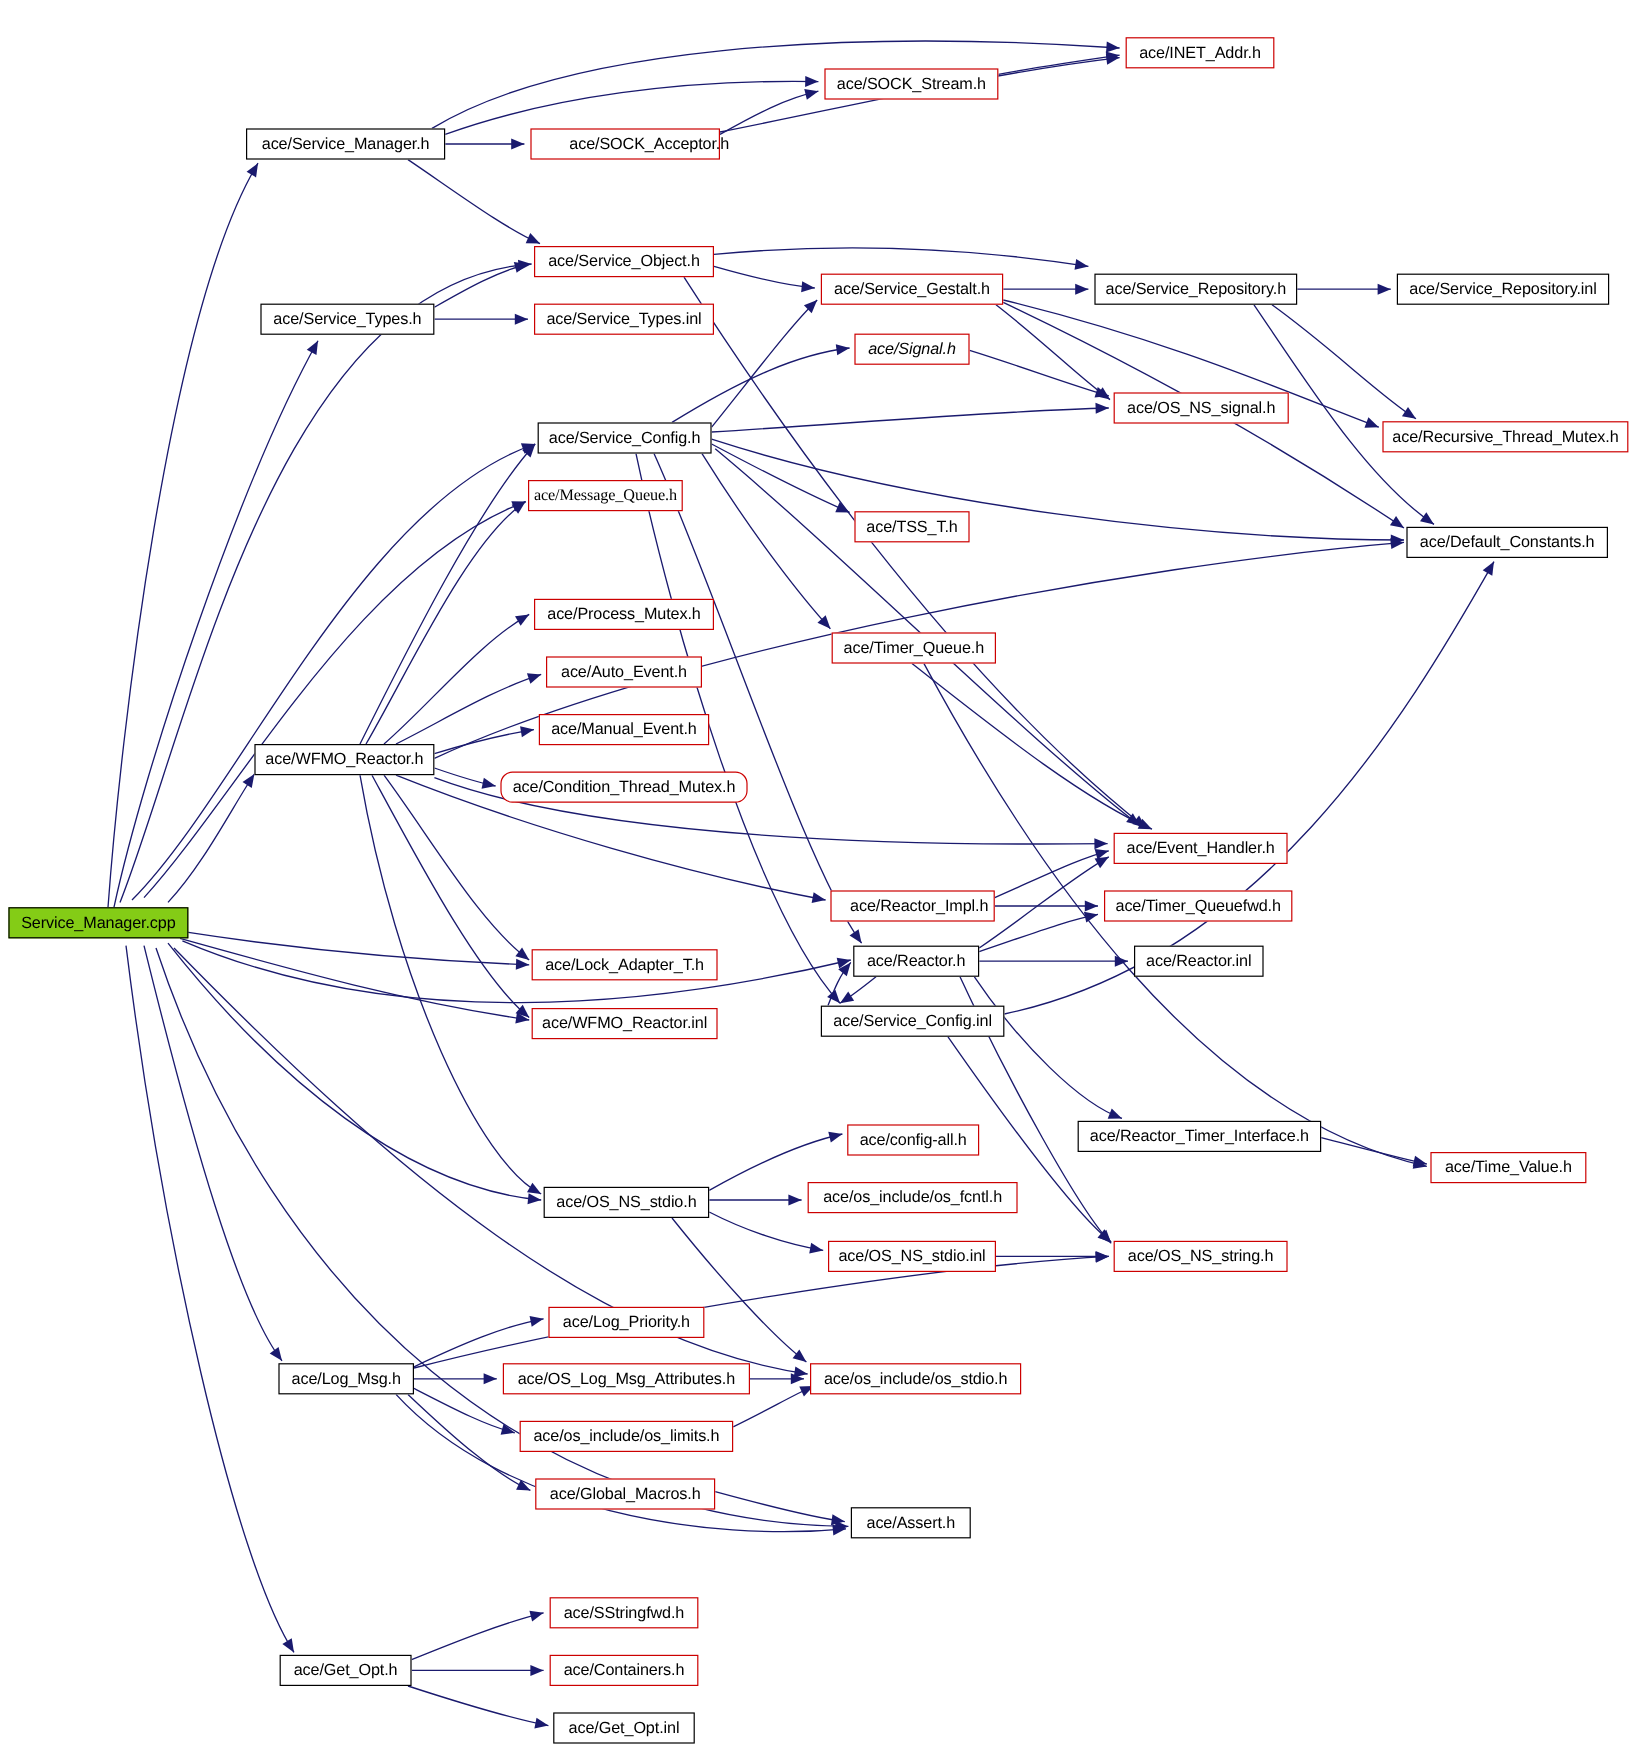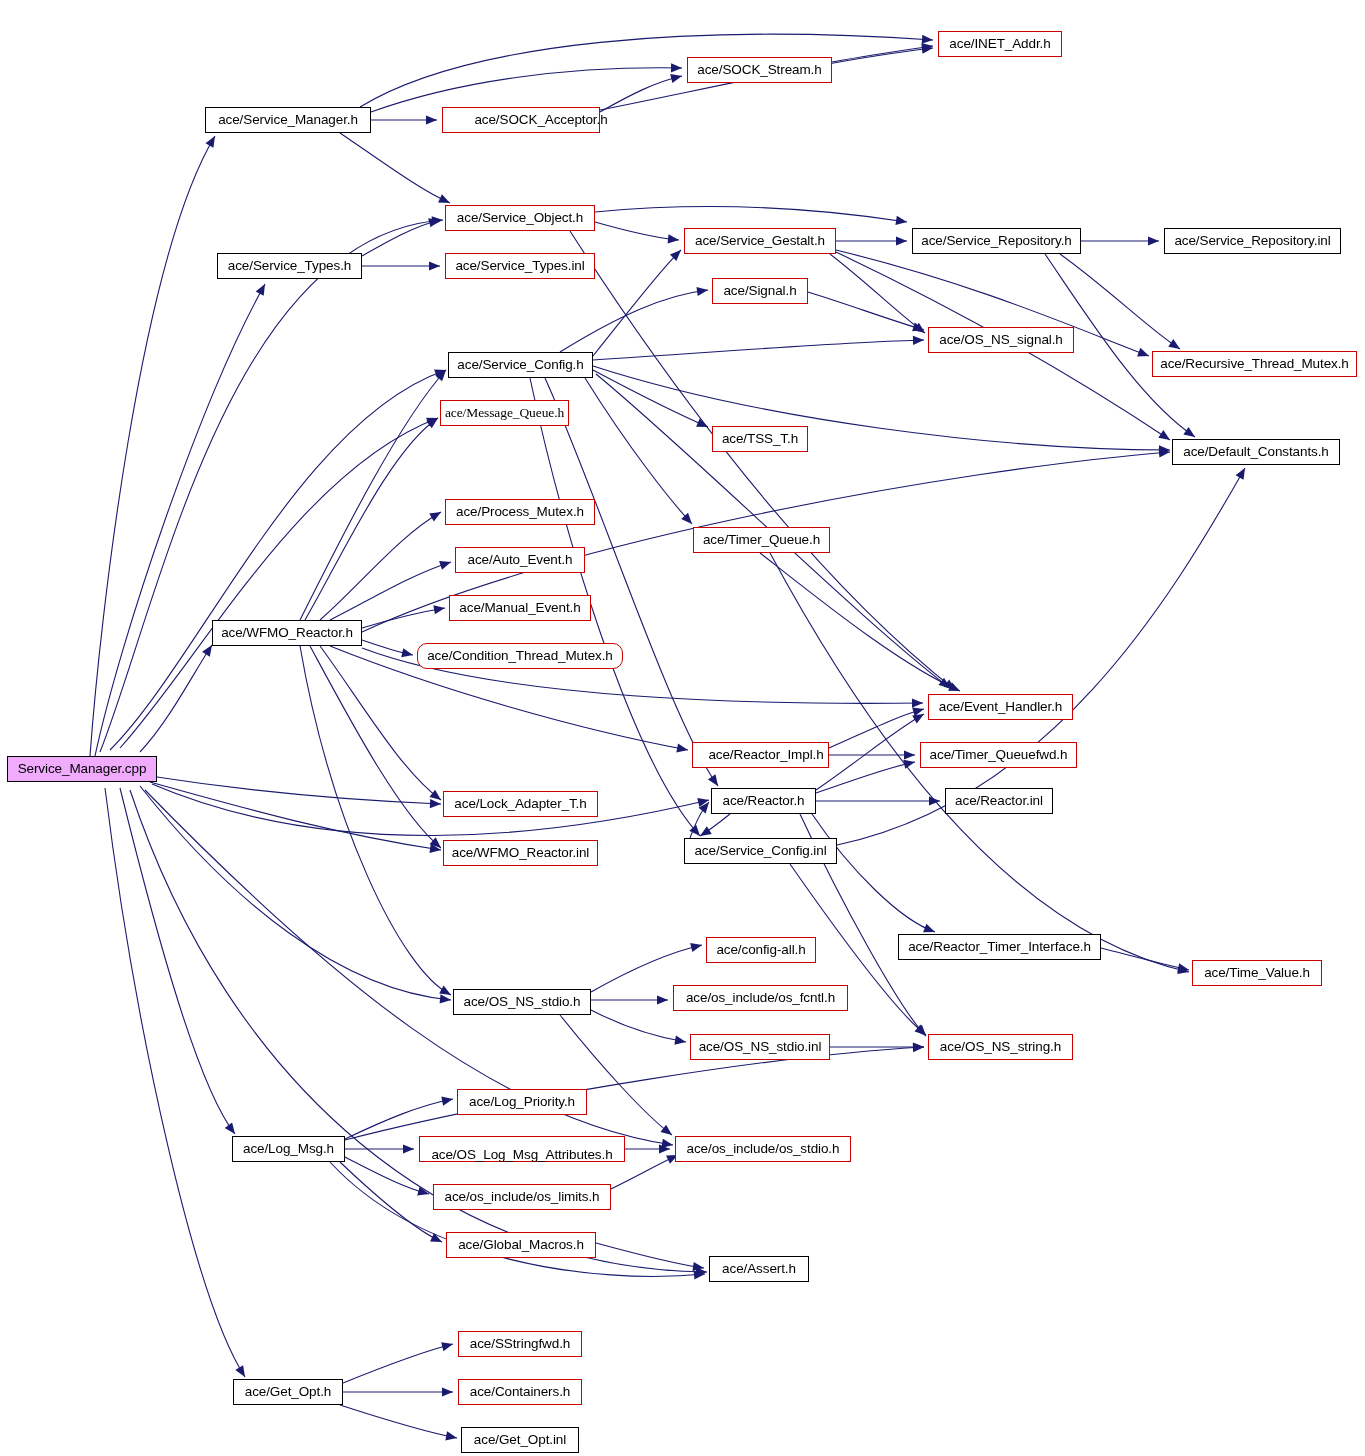--- a/index.html
+++ b/index.html
@@ -45,21 +45,21 @@
     color: #000000;
     white-space: nowrap;
     letter-spacing: -0.1px;
     line-height: 1;
     padding: 0 5px;
   }
   .node.red {
     border-color: #cc0000;
   }
   .node.root {
-    background: #f0abfc;
+    background: #84cc16;
     border-color: #000000;
     justify-content: center;
   }
 </style>
 </head>
 <body>
 
 <div id="graph-root">
   <svg id="graph-svg" viewBox="0 0 1365 1456" xmlns="http://www.w3.org/2000/svg">
       <path class="edge" d="M 90 756 C 100 620 140 260 215 136"></path>
@@ -261,21 +261,21 @@
     </div>
     <div class="node red" style="left: 684px; top: 228px; width: 152px; height: 26px;">
       <span>ace/Service_Gestalt.h</span>
     </div>
     <div class="node" style="left: 912px; top: 228px; width: 169px; height: 26px;">
       <span>ace/Service_Repository.h</span>
     </div>
     <div class="node" style="left: 1164px; top: 228px; width: 177px; height: 26px;">
       <span>ace/Service_Repository.inl</span>
     </div>
-    <div class="node red" style="left: 712px; top: 278px; width: 96px; height: 26px;">
+    <div class="node red" style="left: 712px; top: 278px; width: 96px; height: 26px; font-style: italic;">
       <span>ace/Signal.h</span>
     </div>
     <div class="node red" style="left: 928px; top: 327px; width: 146px; height: 26px;">
       <span>ace/OS_NS_signal.h</span>
     </div>
     <div class="node red" style="left: 1152px; top: 351px; width: 205px; height: 26px;">
       <span>ace/Recursive_Thread_Mutex.h</span>
     </div>
     <div class="node" style="left: 448px; top: 352px; width: 145px; height: 26px;">
       <span>ace/Service_Config.h</span>
@@ -351,21 +351,21 @@
     </div>
     <div class="node red" style="left: 928px; top: 1034px; width: 145px; height: 26px;">
       <span>ace/OS_NS_string.h</span>
     </div>
     <div class="node red" style="left: 457px; top: 1089px; width: 130px; height: 26px;">
       <span>ace/Log_Priority.h</span>
     </div>
     <div class="node" style="left: 232px; top: 1136px; width: 113px; height: 26px;">
       <span>ace/Log_Msg.h</span>
     </div>
-    <div class="node red" style="left: 419px; top: 1136px; width: 206px; height: 26px; align-items: flex-end;">
+    <div class="node red" style="left: 419px; top: 1136px; width: 206px; height: 26px;">
       <span>ace/OS_Log_Msg_Attributes.h</span>
     </div>
     <div class="node red" style="left: 675px; top: 1136px; width: 176px; height: 26px;">
       <span>ace/os_include/os_stdio.h</span>
     </div>
     <div class="node red" style="left: 433px; top: 1184px; width: 178px; height: 26px;">
       <span>ace/os_include/os_limits.h</span>
     </div>
     <div class="node red" style="left: 446px; top: 1232px; width: 150px; height: 26px;">
       <span>ace/Global_Macros.h</span>

